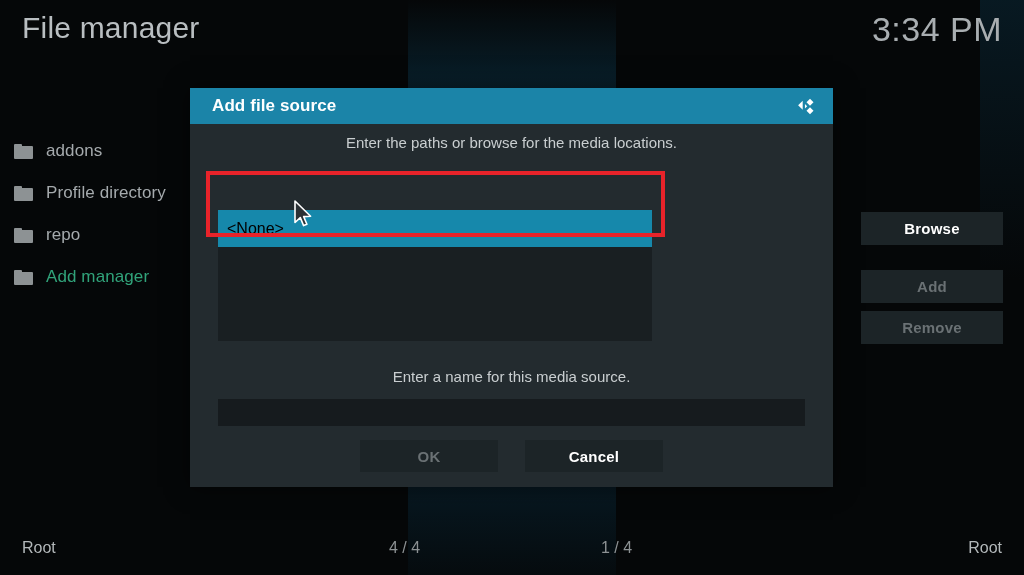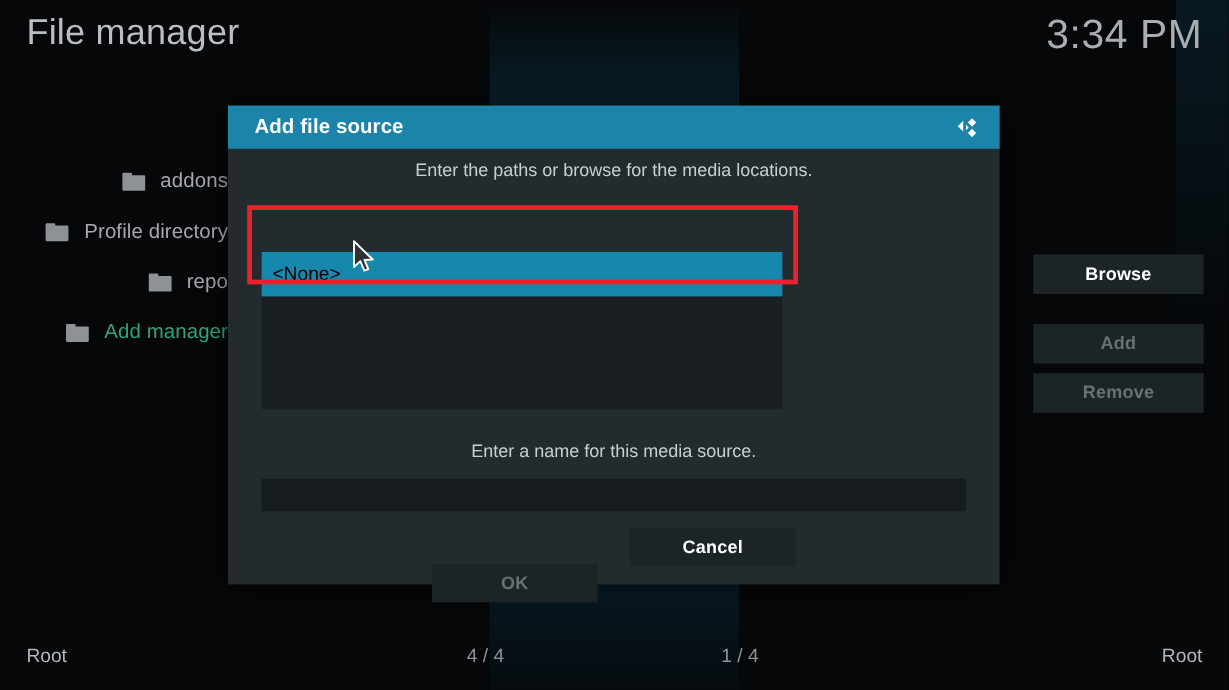--- a/index.html
+++ b/index.html
@@ -74,21 +74,20 @@
     left: 0px;
     top: 130px;
     width: 190px;
   }
   .side-item {
     position: relative;
     height: 42px;
     display: flex;
     align-items: center;
     padding-left: 14px;
-    justify-content: flex-end;
   }
   .folder-icon {
     width: 19px;
     height: 15px;
     position: relative;
     flex: 0 0 auto;
     margin-right: 13px;
   }
   .folder-icon .tab {
     position: absolute;
@@ -239,21 +238,21 @@
     width: 138px;
     height: 32px;
     background: #1c2427;
     display: flex;
     align-items: center;
     justify-content: center;
     font-size: 15px;
     font-weight: bold;
     letter-spacing: 0.2px;
   }
-  .ok-btn { color: #6a7174; margin-top: 30px; }
+  .ok-btn { color: #6a7174; }
   .cancel-btn { color: #ffffff; }
 
   
   .red-box {
     position: absolute;
     left: 206px;
     top: 171px;
     width: 459px;
     height: 66px;
     border: 4px solid #e8232a;

